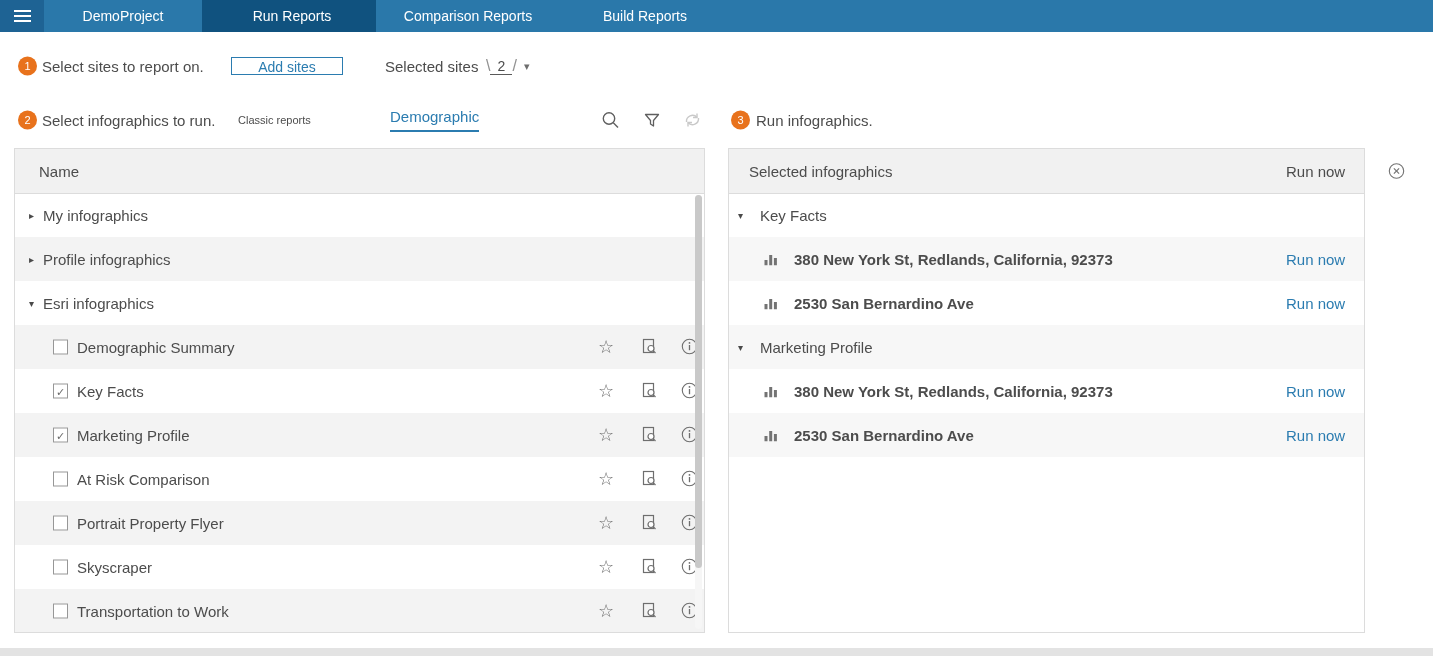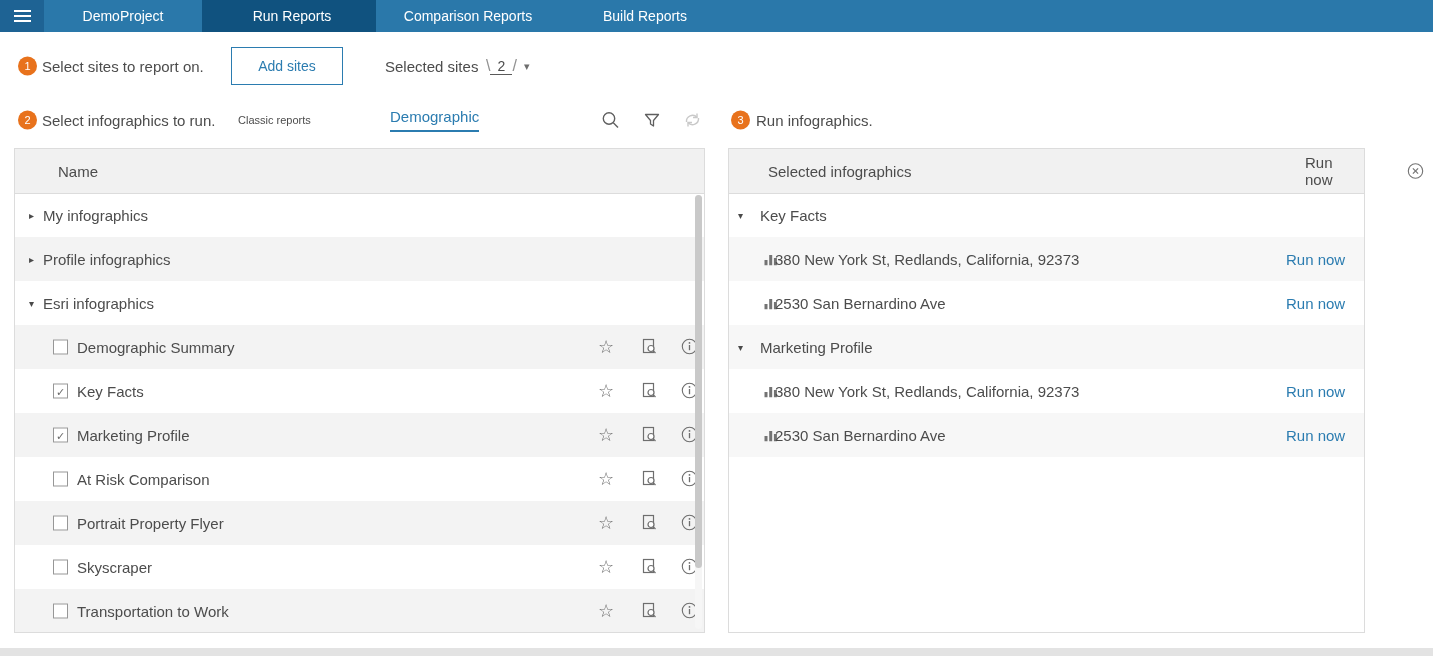--- a/index.html
+++ b/index.html
@@ -25,21 +25,21 @@
 
   
   .row1{position:absolute;top:48px;left:0;width:100%;height:36px;}
   .row2{position:absolute;top:100px;left:0;width:100%;height:40px;}
   .row1 > *, .row2 > *{position:absolute;top:50%;transform:translateY(-50%);}
   .badge{width:19px;height:19px;border-radius:50%;background:var(--step-badge-orange);color:#fff;
          font-size:11px;line-height:19px;text-align:center;}
   #s1-badge,#s2-badge{left:18px}
   .step-label{font-size:15px;white-space:nowrap;}
   #s1-label,#s2-label{left:42px}
-  .add-sites-btn{left:231px;width:112px;height:38px;border:1px solid var(--accent-blue);background:#fff;
+  .add-sites-btn{left:231px;width:112px;height:18px;border:1px solid var(--accent-blue);background:#fff;
                  color:var(--accent-blue);font-size:14px;font-family:inherit;cursor:pointer;}
   .sel-sites-label{left:385px;font-size:15px;}
   .count-widget{left:486px;font-size:15px;cursor:pointer;white-space:nowrap;}
   .count-widget .slash{color:#909090;font-size:16px;}
   .count-widget .count{display:inline-block;min-width:16px;text-align:center;border-bottom:1px solid #5a5a5a;
                        padding:0 3px;font-size:14px;color:var(--text);}
   .caret{left:524px;color:#6e6e6e;font-size:11px;cursor:pointer;}
   .tab-classic{left:238px;font-size:11px;cursor:pointer;}
   .tab-info{left:390px;font-size:15px;color:var(--accent-blue);cursor:pointer;
             padding-bottom:5px;border-bottom:2px solid var(--accent-blue);}
@@ -47,21 +47,21 @@
   .search-icon{left:601px}.filter-icon{left:644px}.refresh-icon{left:683px}
   #s3-badge{left:731px}
   #s3-label{left:756px}
 
   
   .panel{position:absolute;top:148px;height:485px;background:#fff;border:1px solid var(--panel-border);box-sizing:border-box;}
   .left-panel{left:14px;width:691px;}
   .right-panel{left:728px;width:637px;}
   .panel-header{height:44px;background:var(--panel-header-bg);border-bottom:1px solid var(--panel-border);
                 position:relative;font-size:15px;}
-  .panel-header > *{position:absolute;top:50%;transform:translateY(-50%);margin-left:19px;}
+  .panel-header > *{position:absolute;top:50%;transform:translateY(-50%);}
   .left-panel .ph-title{left:24px;}
   .right-panel .ph-title{left:20px;}
   .rh-runnow{left:557px;}
   .rh-remove{left:659px;width:17px;height:17px;cursor:pointer;line-height:0;}
   .rows{position:absolute;top:44px;left:0;right:0;bottom:0;overflow:hidden;}
   .lrow,.rrow{position:relative;height:44px;font-size:15px;}
   .lrow.alt{background:var(--row-alt-left);}
   .rrow.alt{background:var(--row-alt-right);}
   .lrow > *, .rrow > *{position:absolute;top:50%;transform:translateY(-50%);}
   .lrow .tri{left:14px;font-size:10px;color:#4a4a4a;cursor:pointer;}
@@ -71,21 +71,21 @@
   .lrow .ilabel{left:62px;white-space:nowrap;}
   .ricon{width:18px;height:18px;cursor:pointer;line-height:0;}
   .lrow .star{left:582px;font-size:18px;line-height:18px;color:var(--icon-gray);text-align:center;}
   .lrow .doc{left:626px;}
   .lrow .info{left:666px;}
   .scrollbar{position:absolute;top:46px;right:2px;bottom:3px;width:7px;background:#f6f6f6;border-radius:4px;}
   .scrollbar .thumb{position:absolute;top:0;left:0;width:7px;height:86%;background:#c9c9c9;border-radius:4px;cursor:pointer;}
   .rrow .tri{left:9px;font-size:10px;color:#4a4a4a;cursor:pointer;}
   .rrow .glabel{left:31px;white-space:nowrap;}
   .rrow .bars{left:35px;width:14px;height:13px;line-height:0;}
-  .rrow .slabel{left:46px;white-space:nowrap;}
+  .rrow .slabel{left:65px;white-space:nowrap;font-weight:bold;}
   .rrow .runnow{left:557px;color:var(--accent-blue);cursor:pointer;font-size:15px;text-decoration:none;}
   .rrow .remove{left:659px;width:17px;height:17px;cursor:pointer;line-height:0;}
   .bottom-strip{position:absolute;left:0;bottom:0;width:100%;height:8px;background:#e3e3e3;}
 </style>
 </head>
 <body>
 
 <div class="stage">
 
   <nav class="topnav">

